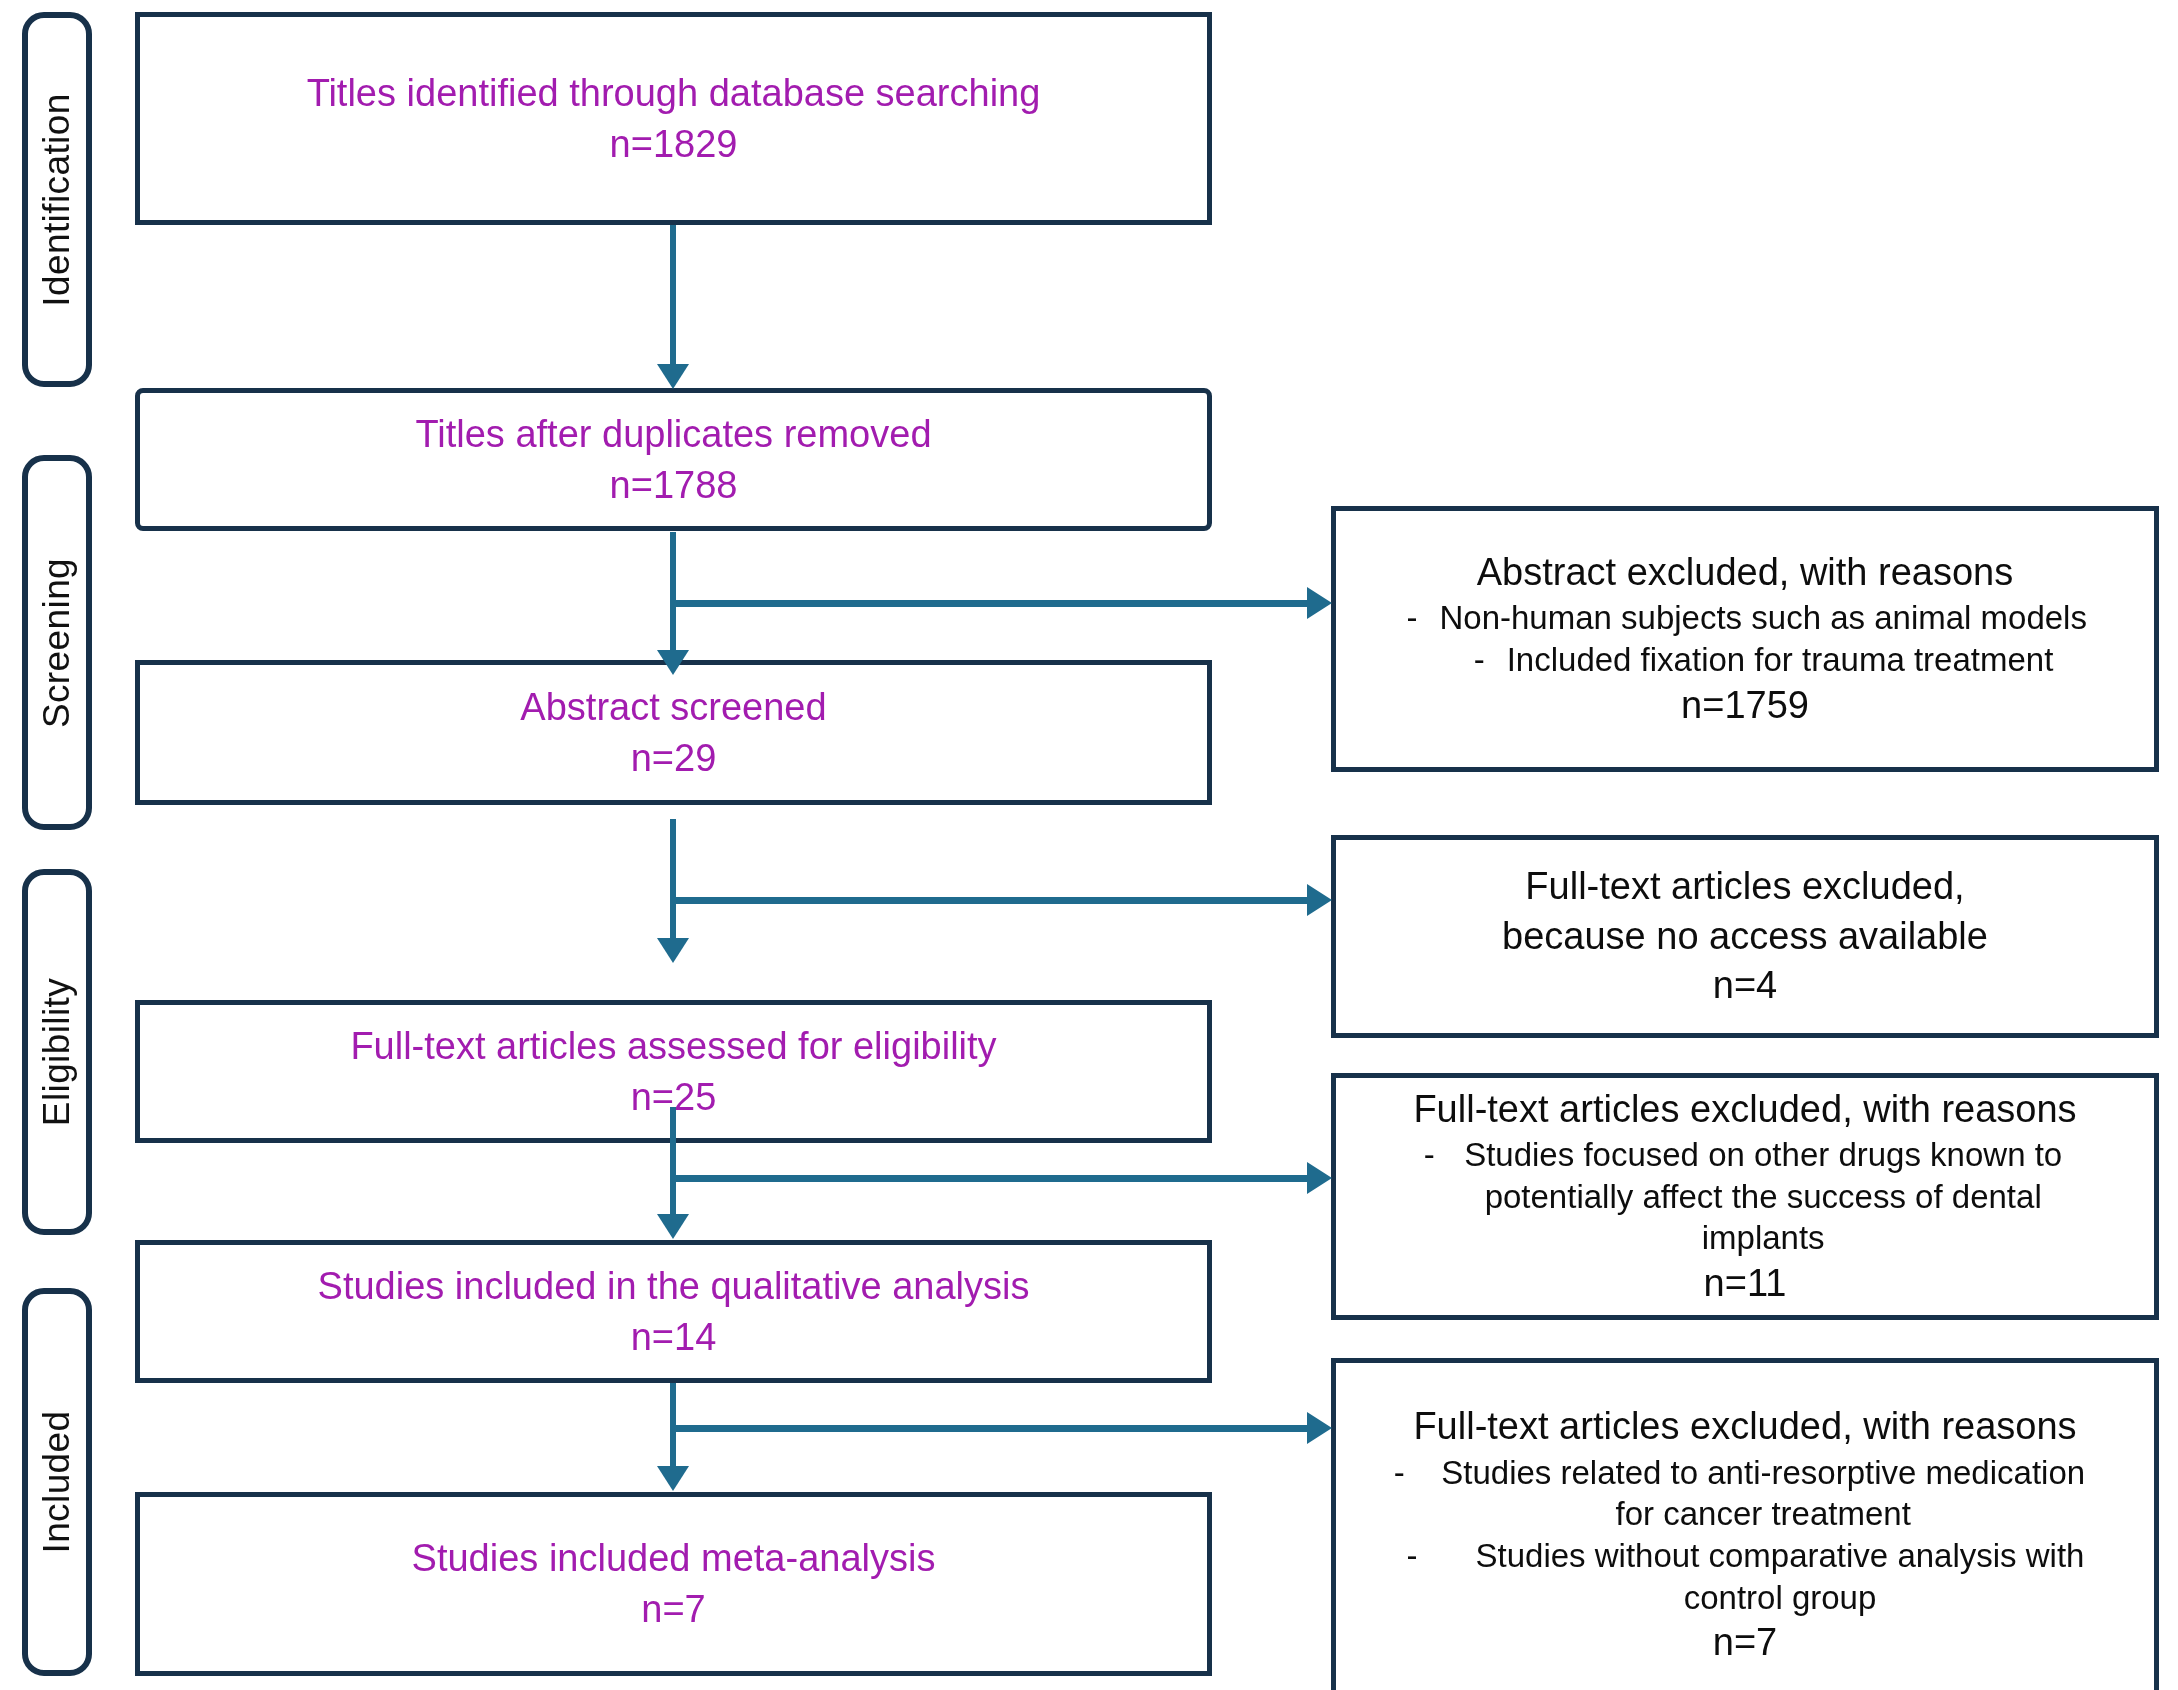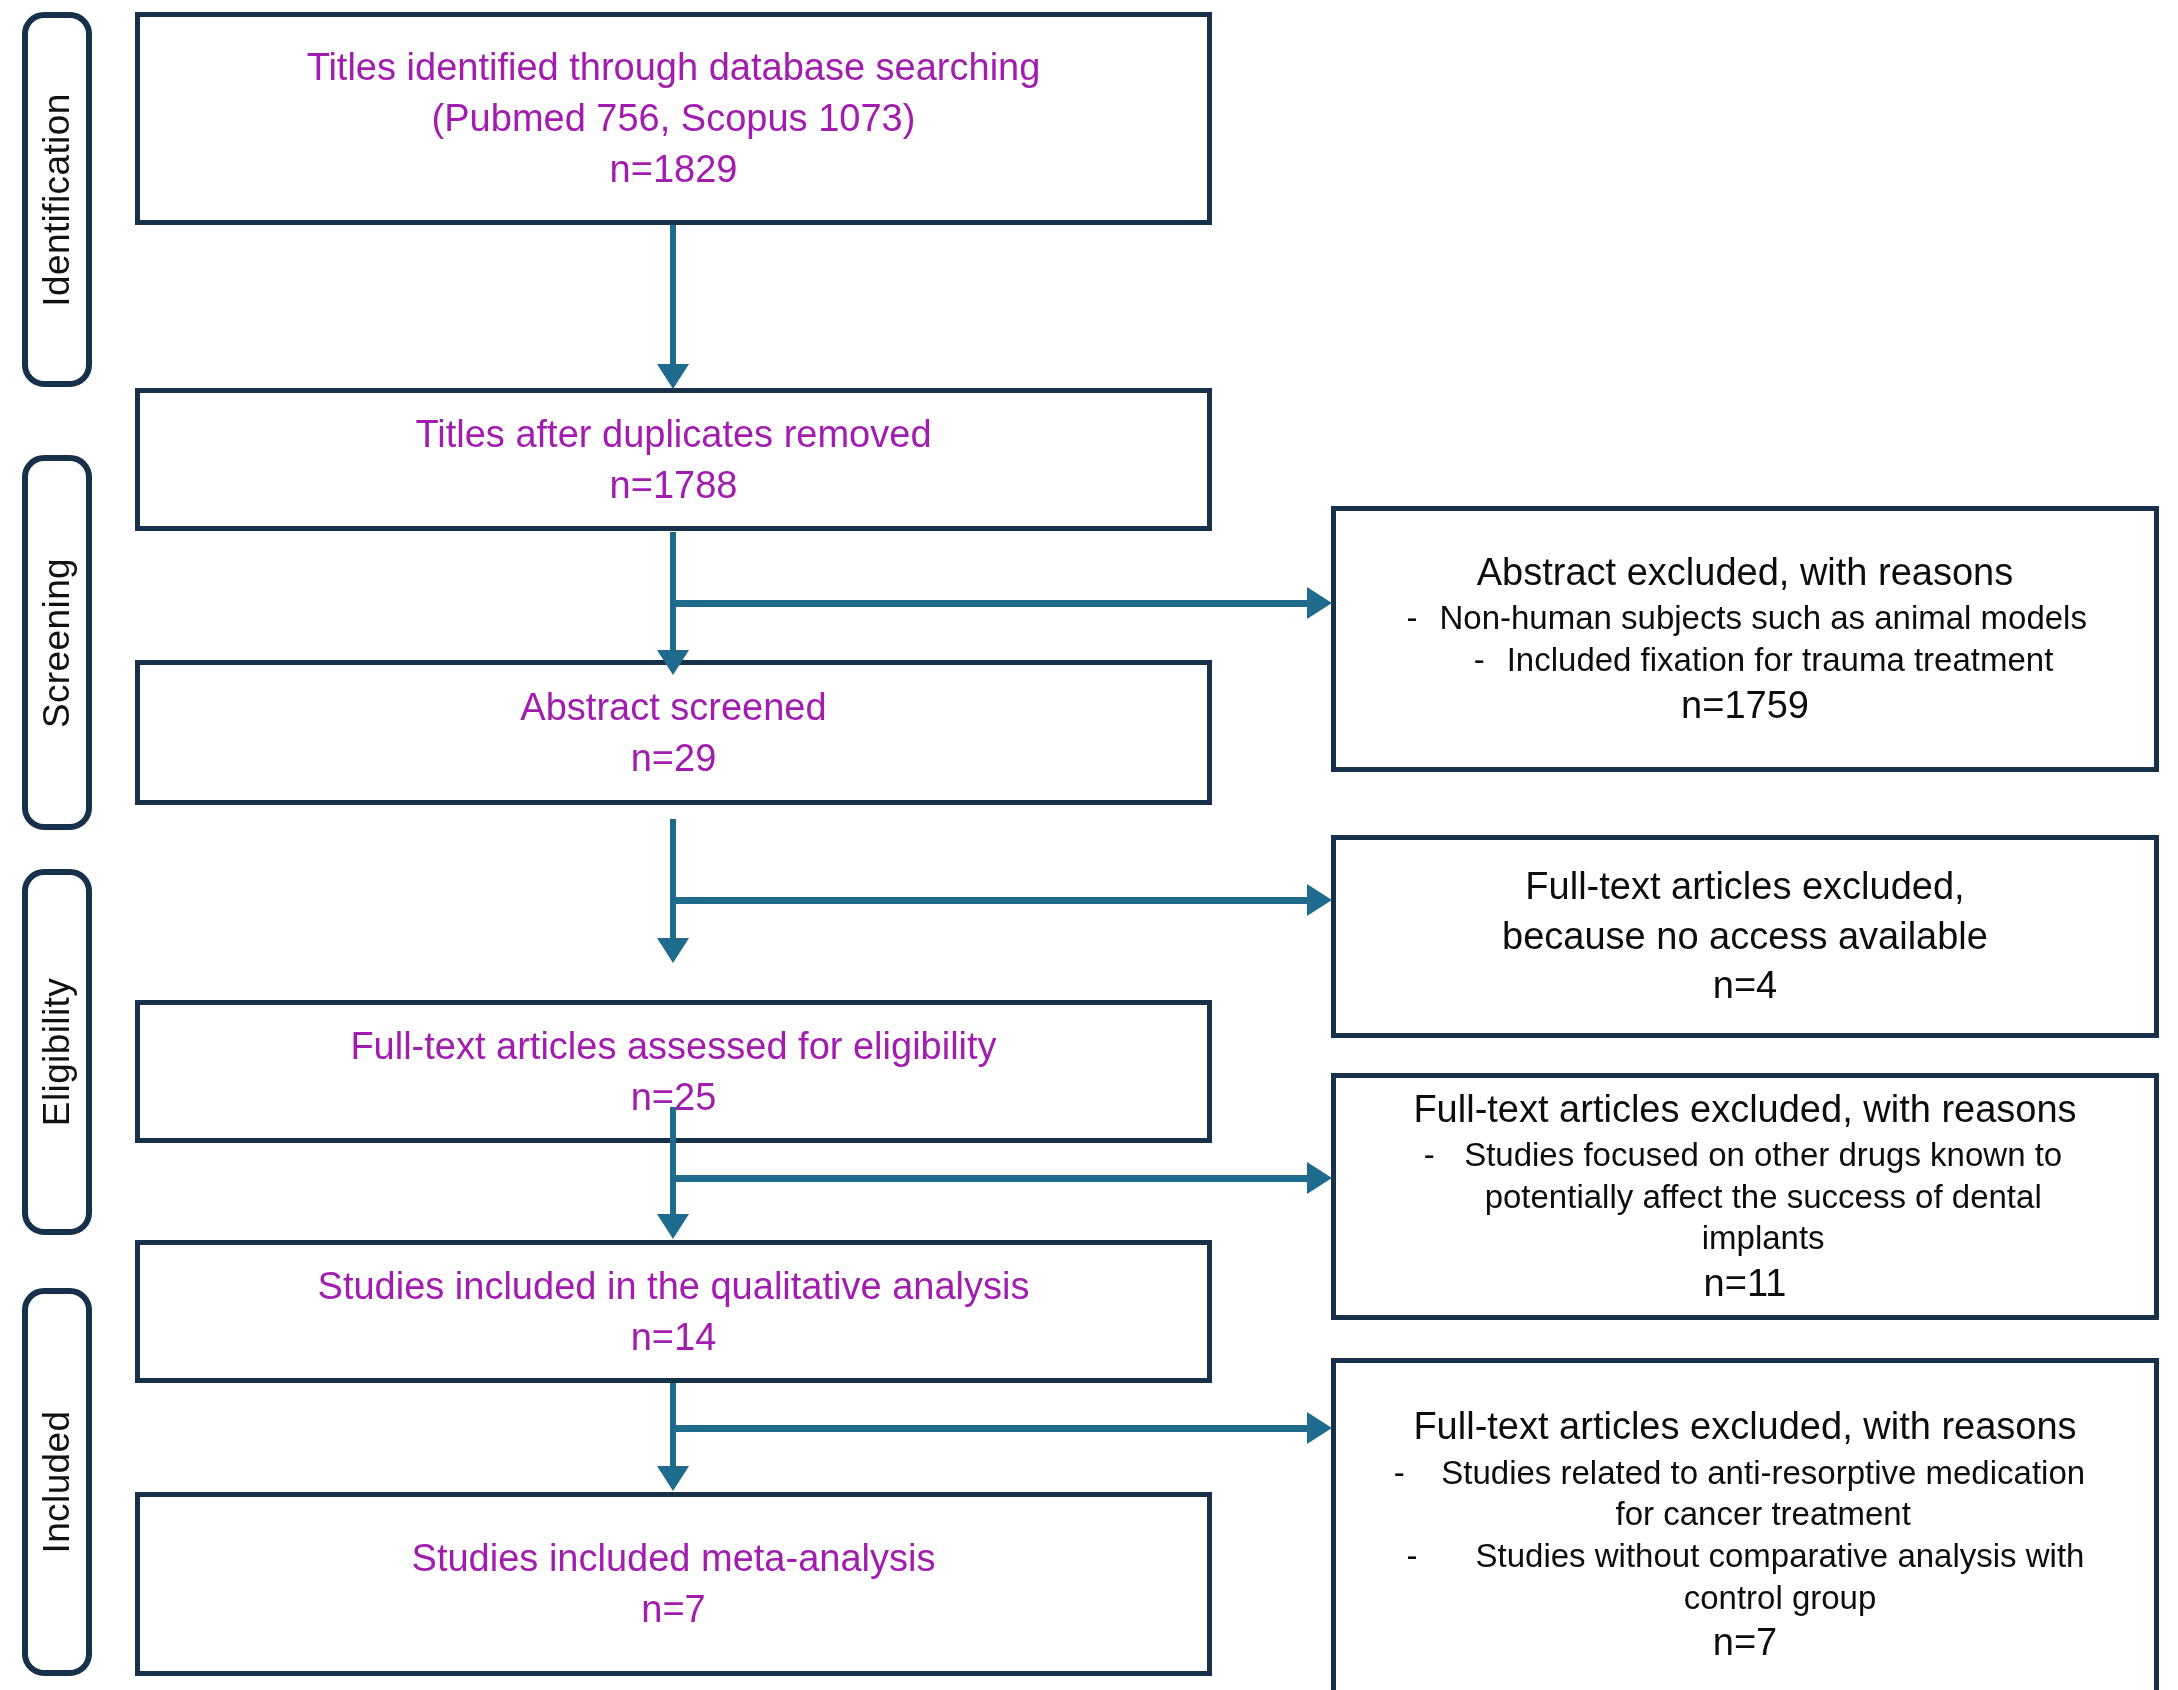--- a/index.html
+++ b/index.html
@@ -144,25 +144,24 @@
   <div class="stage-pill" style="left:22px; top:869px; width:70px; height:366px;">
     <span class="stage-label">Eligibility</span>
   </div>
 
   <div class="stage-pill" style="left:22px; top:1288px; width:70px; height:388px;">
     <span class="stage-label">Included</span>
   </div>
 
   <div class="flow-box" style="left:135px; top:12px; width:1077px; height:213px;">
     <div class="line">Titles identified through database searching</div>
-    <div class="line">(Pubmed 756, Scopus 1073)</div>
     <div class="line">n=1829</div>
   </div>
 
-  <div class="flow-box" style="left:135px; top:388px; width:1077px; height:143px;">
+  <div class="flow-box" style="left:135px; top:388px; width:1077px; height:143px;border-radius:8px;">
     <div class="line">Titles after duplicates removed</div>
     <div class="line">n=1788</div>
   </div>
 
   <div class="flow-box" style="left:135px; top:660px; width:1077px; height:145px;">
     <div class="line">Abstract screened</div>
     <div class="line">n=29</div>
   </div>
 
   <div class="flow-box" style="left:135px; top:1000px; width:1077px; height:143px;">

